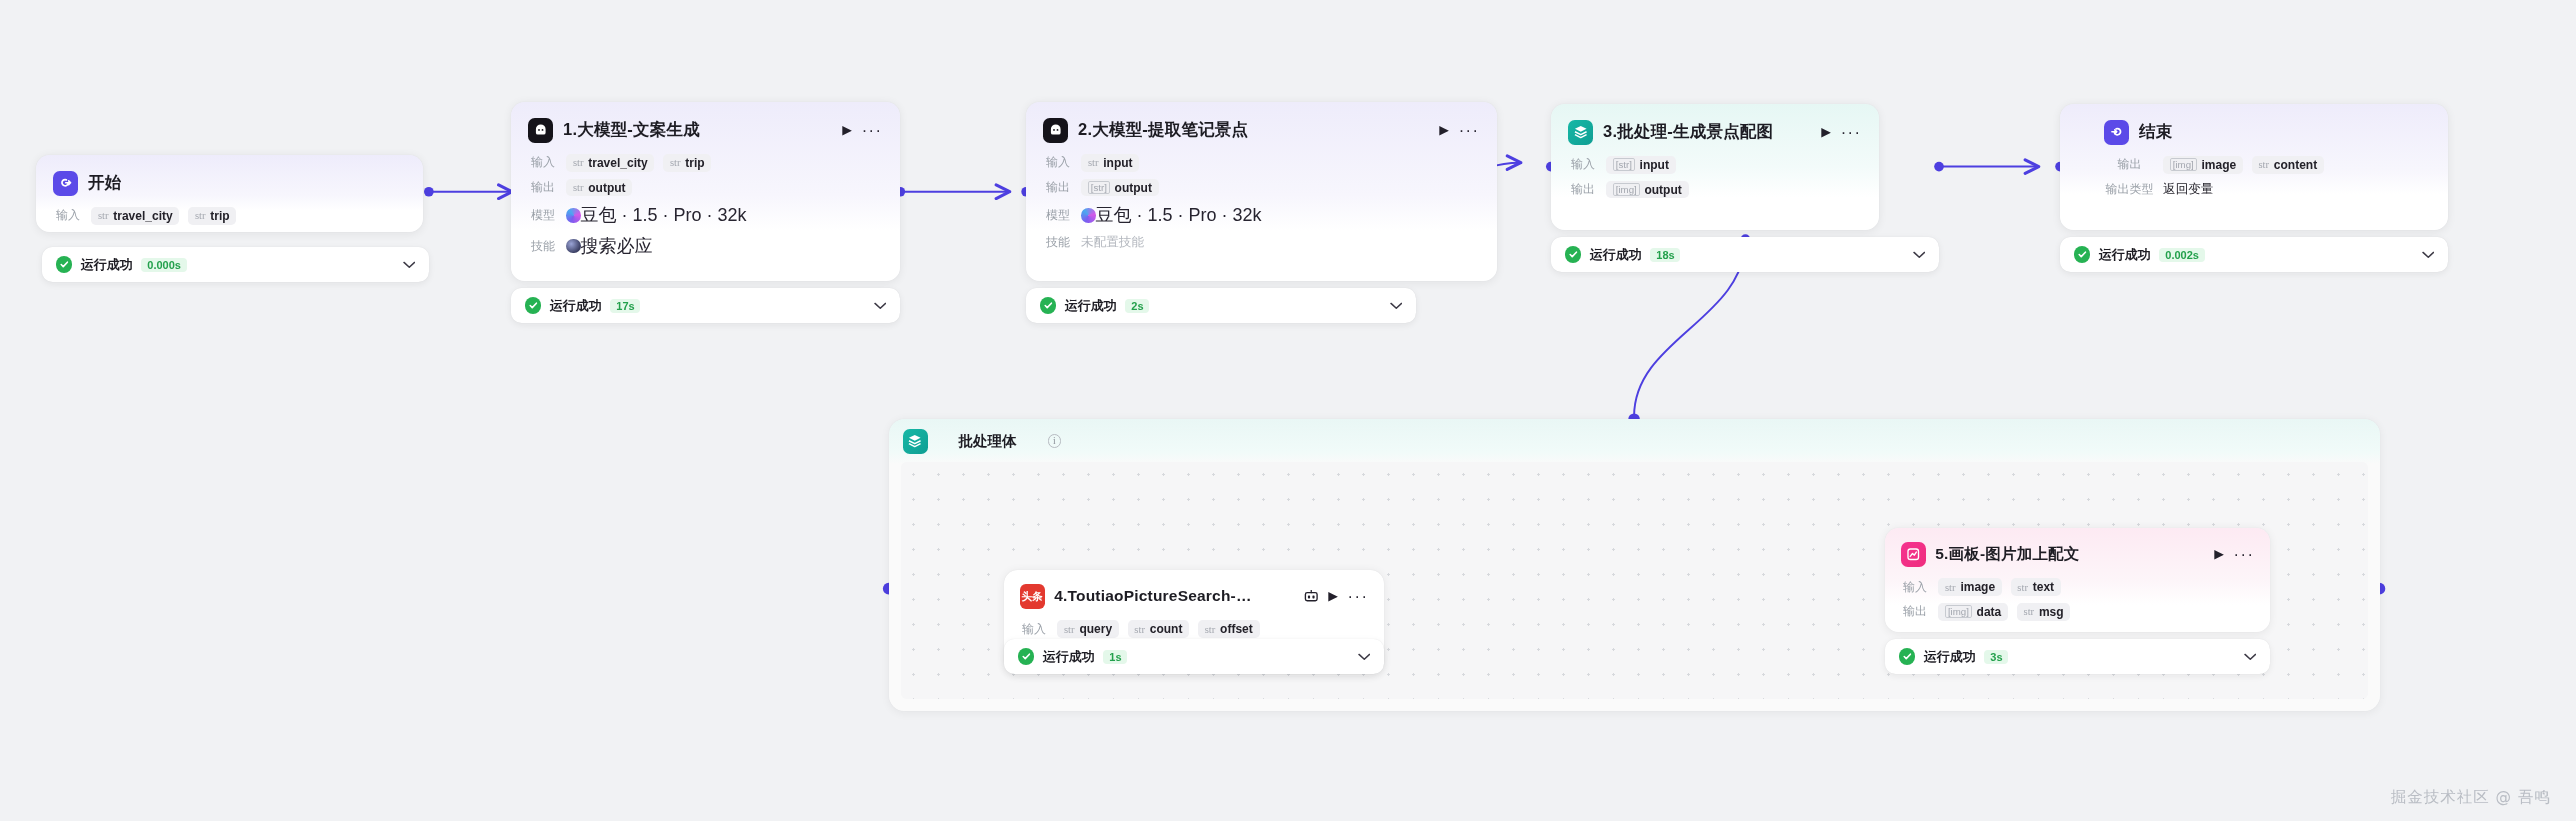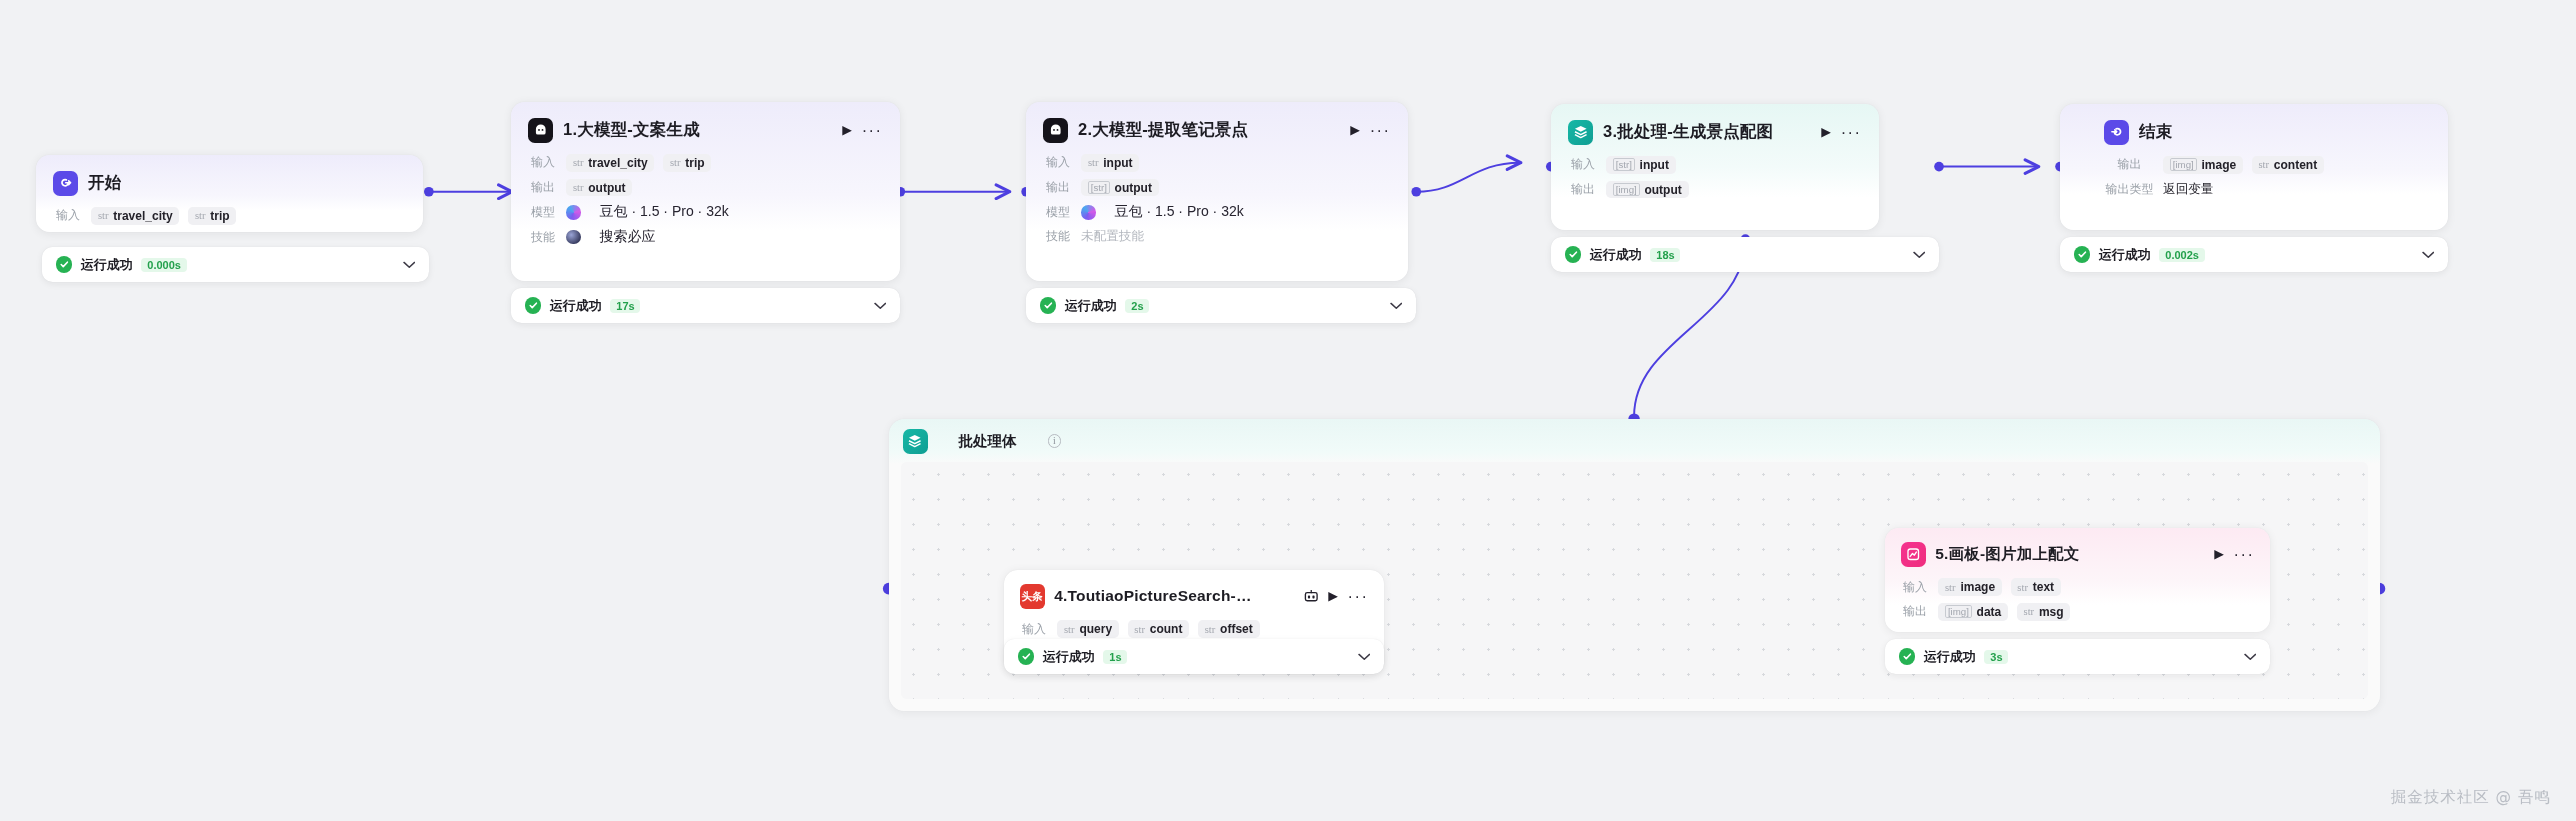--- a/index.html
+++ b/index.html
@@ -64,21 +64,21 @@
     display: inline-flex; align-items: center; gap: 4.8px;
     background: #f0f0f3; border-radius: 4.8px; padding: 1.9px 6.8px;
     font-size: 12px; color: #232129; font-weight: 600;
   }
   .chip .t { color: #a3a7af; font-weight: 400; font-size: 10.6px;
              font-family: "Liberation Serif", serif; }
   .chip .tb { color: #a3a7af; font-weight: 400; font-size: 9.7px;
               border: 1px solid #c7cad0; border-radius: 1.9px; padding: 0 1.9px; }
   .plain-val { font-size: 12.6px; color: #1f1d26; }
   .muted-val { font-size: 12.6px; color: #b3b7be; }
-  .model-row { display: flex; align-items: center; gap: 19px; font-size: 14px; color: #272430; }
+  .model-row { display: flex; align-items: center; gap: 0; font-size: 18px; color: #272430; }
   .dot-logo { width: 14.5px; height: 14.5px; border-radius: 50%;
               background: conic-gradient(from 200deg,#7b5cf0,#4aa8f0,#d35ae8,#7b5cf0); }
   .skill-logo { width: 14.5px; height: 14.5px; border-radius: 50%;
                 background: radial-gradient(circle at 35% 35%, #9aa4d6, #3b3f63 70%); }
 
   
   .status {
     position: absolute; background: #fff; border-radius: 10.6px;
     box-shadow: 0 1.9px 7.7px rgba(28,31,35,0.07), 0 0 1px rgba(28,31,35,0.10);
     display: flex; align-items: center; padding: 0 13.6px; gap: 8.7px; height: 35px;
@@ -283,21 +283,21 @@
     </span>
     <span class="status-text">运行成功</span>
     <span class="time-badge">17s</span>
     <span class="chev">
       <svg width="12.6" height="7.7" viewBox="0 0 13 8">
           <path d="M1 1.5 L6.5 6.5 L12 1.5" fill="none" stroke="#3d3a46" stroke-width="1.6" stroke-linecap="round" stroke-linejoin="round"></path>
         </svg>
     </span>
   </div>
 
-  <div class="node tint-violet" style="left:1026px; top:102px; width:382px; height:179px;">
+  <div class="node tint-violet" style="left:1026px; top:102px; width:471px; height:179px;">
     <div class="node-body">
       <div class="node-header">
         <span class="tile tile-dark">
           <svg width="15.5" height="15.5" viewBox="0 0 16 16">
             <path d="M3 7.5 A5 5 0 0 1 13 7.5 L13 11 A2 2 0 0 1 11 13 L5 13 A2 2 0 0 1 3 11 Z" fill="#fff"></path>
             <circle cx="6.2" cy="8.2" r="0.95" fill="#15131a"></circle>
             <circle cx="9.8" cy="8.2" r="0.95" fill="#15131a"></circle>
           </svg>
         </span>
         <span class="node-title">2.大模型-提取笔记景点</span>

